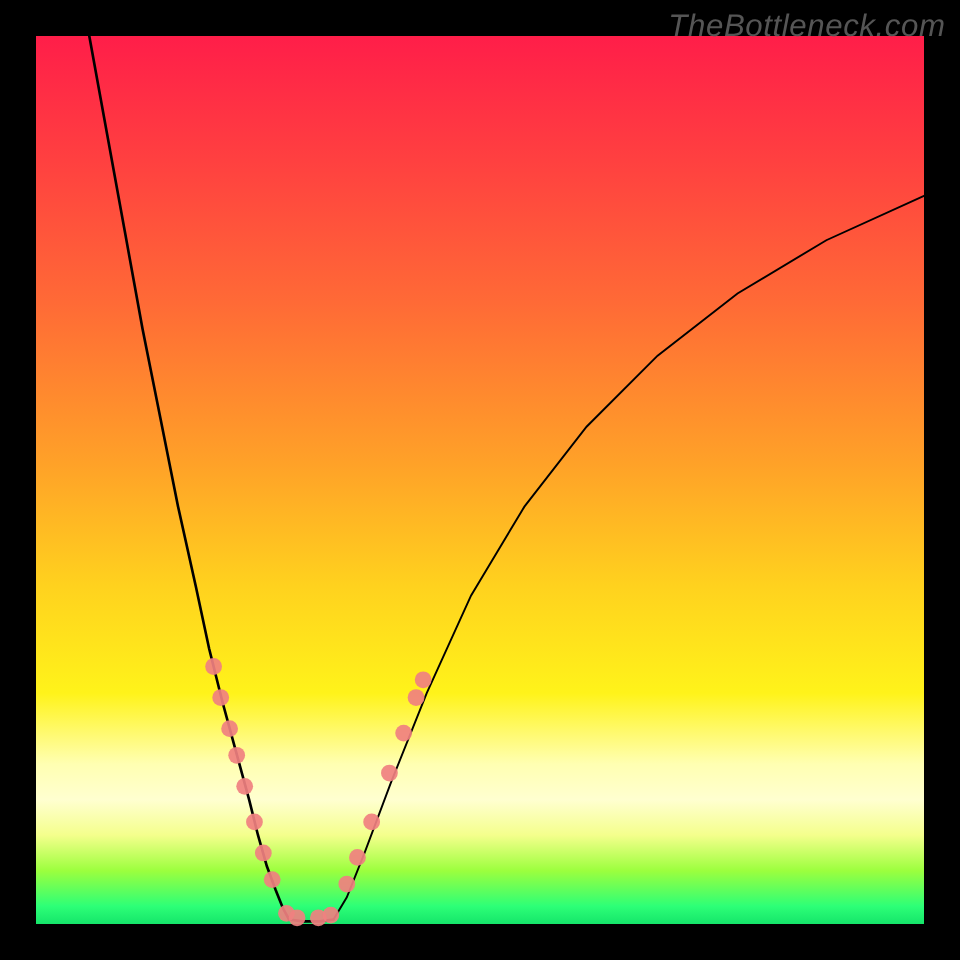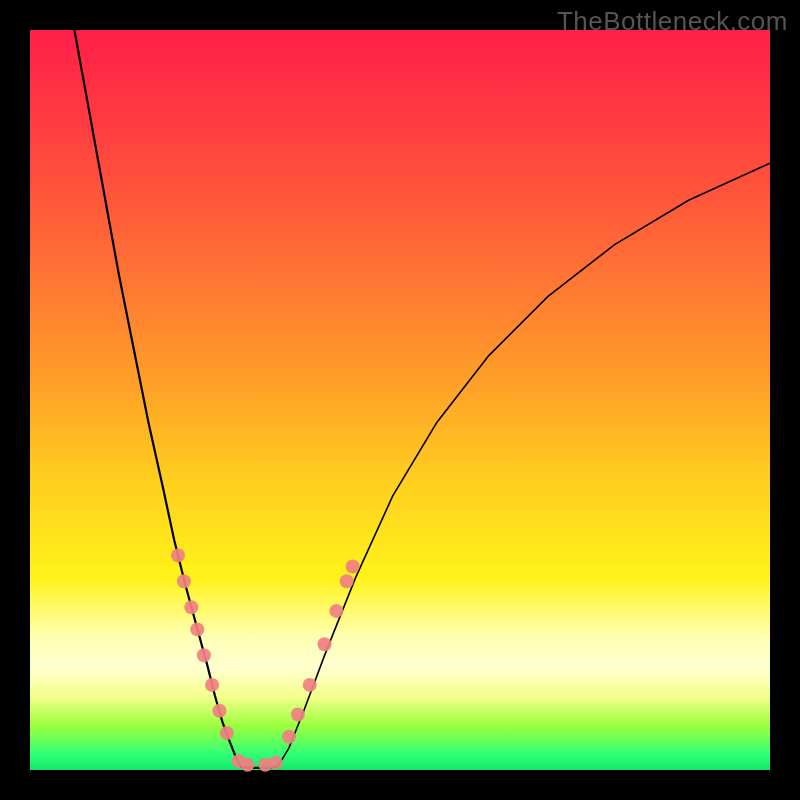--- a/index.html
+++ b/index.html
@@ -8,20 +8,21 @@
     width: 800px;
     height: 800px;
     overflow: hidden;
     background: #000;
     font-family: Arial, Helvetica, sans-serif;
   }
   .stage {
     position: relative;
     width: 800px;
     height: 580px;
+    font-style: italic;
   }
   
   .watermark {
     position: absolute;
     top: 6px;
     right: 12px;
     color: #555;
     font-size: 26px;
     font-weight: 400;
     letter-spacing: 0.5px;

